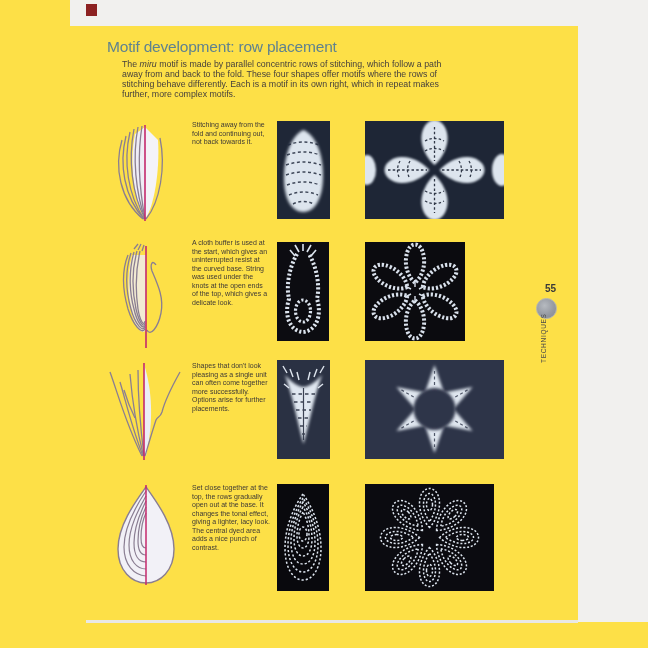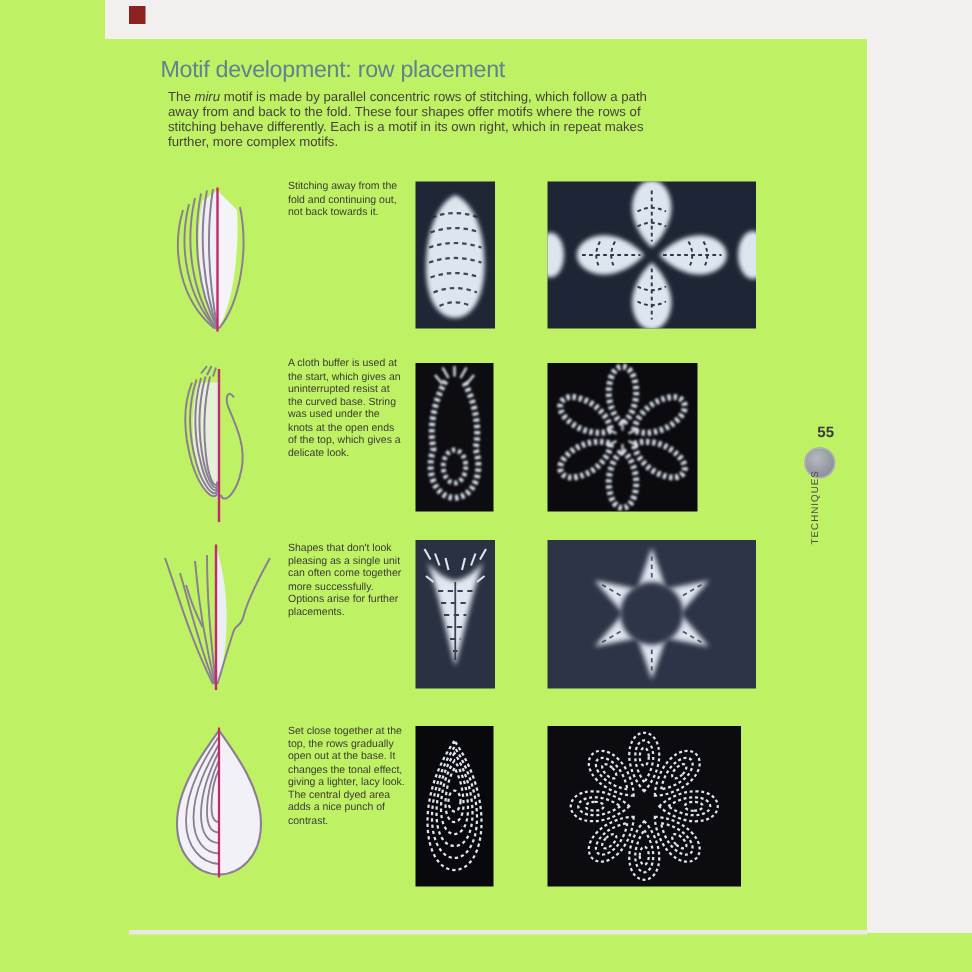--- a/index.html
+++ b/index.html
@@ -1,16 +1,16 @@
 <!DOCTYPE html>
 <html><head>
 <meta charset="utf-8">
 <style>
   html,body{margin:0;padding:0;background:#ffffff;}
-  .stage{position:relative;width:648px;height:648px;background:#bef264;overflow:hidden;
+  .stage{position:relative;width:648px;height:648px;background:#fde047;overflow:hidden;
          font-family:"Liberation Sans", sans-serif;}
   .abs{position:absolute;}
   .desk{background:#f1f0ee;}
   .red-mark{background:#8c2121;}
   .title{font-size:15.5px;font-weight:400;letter-spacing:-0.2px;color:#5f828f;}
   .intro{font-size:8.8px;line-height:9.9px;color:#46403c;width:322px;}
   .intro i{font-style:italic;}
   .caption{font-size:7px;line-height:8.5px;color:#3e3935;}
   .photo{position:absolute;}
   .photo svg{display:block;width:100%;height:100%;}
@@ -27,21 +27,21 @@
 <body>
 
 <div class="stage">
 
   <div class="abs desk" style="left:70px;top:0;width:578px;height:26px;"></div>
   <div class="abs desk" style="left:578px;top:0;width:70px;height:622px;"></div>
   <div class="abs shadow-line" style="left:86px;top:620px;width:492px;height:3px;"></div>
   <div class="abs red-mark" style="left:86px;top:4px;width:11px;height:12px;"></div>
 
   <div class="abs title" style="left:107px;top:38px;">Motif development: row placement</div>
-  <div class="abs intro" style="left:112px;top:60px;"><span>The </span><i>miru</i><span> motif is made by parallel concentric rows of stitching, which follow a path away from and back to the fold. These four shapes offer motifs where the rows of stitching behave differently. Each is a motif in its own right, which in repeat makes further, more complex motifs.</span></div>
+  <div class="abs intro" style="left:122px;top:60px;"><span>The </span><i>miru</i><span> motif is made by parallel concentric rows of stitching, which follow a path away from and back to the fold. These four shapes offer motifs where the rows of stitching behave differently. Each is a motif in its own right, which in repeat makes further, more complex motifs.</span></div>
 
   <div class="abs pagenum" style="left:536px;top:283px;">55</div>
   <div class="abs dot" style="left:536px;top:298px;"></div>
   <div class="abs vert" style="left:540px;top:321px;height:42px;">TECHNIQUES</div>
 
   <div class="abs diagram" style="left:102px;top:122px;width:86px;height:105px;">
     <svg viewBox="0 0 86 105">
       <path d="M43,5 L43,97 C32,80 27,40 33,12 Z" fill="#efedf6"></path>
       <path d="M43,5 L43,97 C52,86 58,48 56,18 Z" fill="#f4f3f8"></path>
       <g stroke="#8a7e92" stroke-width="1.3" fill="none">

